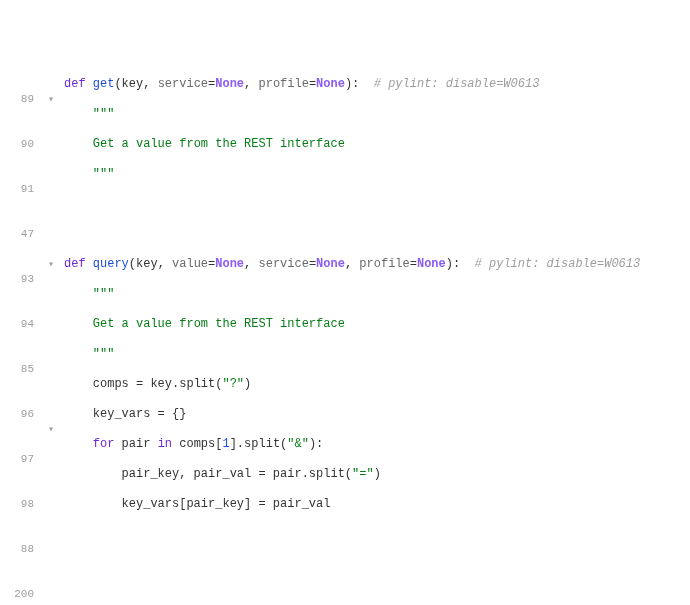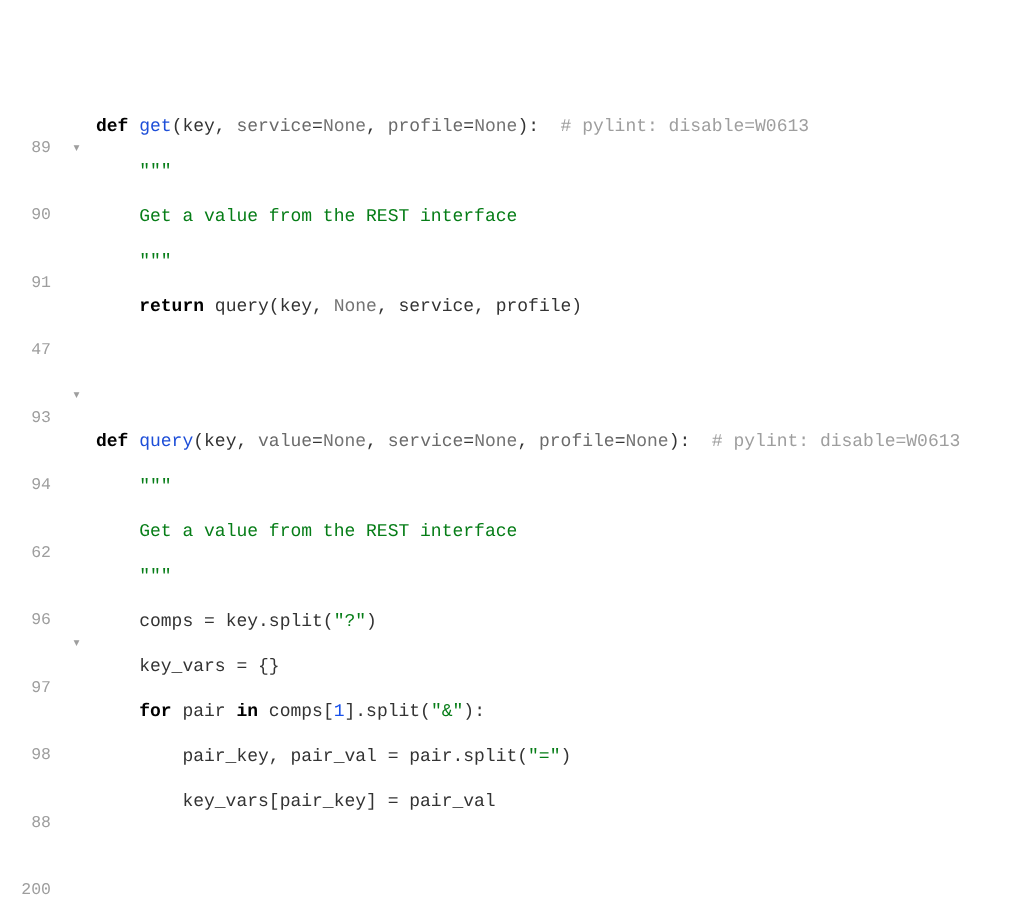--- a/index.html
+++ b/index.html
@@ -33,42 +33,42 @@
     background: #ffffff;
     padding-top: 2px;
   }
   .fold div { height: 15px; color: #9e9e9e; font-size: 10px; text-align: center; }
   .code {
     padding: 2px 0 0 4px;
     flex: 1;
     position: relative;
   }
   .line { height: 15px; }
-  .kw { color: #000000; font-weight: bold; }
+  .kw { color: #6d28d9; font-weight: normal; }
   .name { color: #1d4ed8; }
   .param { color: #6a6a6a; }
-  .builtin { color: #737373; font-weight: normal; text-align: right; }
+  .builtin { color: #8b5cf6; font-weight: bold; text-align: right; }
   .str { color: #067d17; }
   .num { color: #1750eb; }
-  .cmt { color: #9e9e9e; }
+  .cmt { color: #9e9e9e; font-style: italic; }
 </style>
 </head>
 <body>
 
 
 
 <div class="editor">
   <div class="gutter">
     <div>89</div>
     <div>90</div>
     <div>91</div>
     <div>47</div>
     <div>93</div>
     <div>94</div>
-    <div>62</div>
+    <div>85</div>
     <div>96</div>
     <div>97</div>
     <div>98</div>
     <div>88</div>
     <div>200</div>
     
     
     
     
     
@@ -107,21 +107,20 @@
     
     
     
   </div>
 
   <div class="code">
 <div class="line"><span class="kw">def</span> <span class="name">get</span><span>(key, </span><span class="param">service</span><span>=</span><span class="builtin">None</span><span>, </span><span class="param">profile</span><span>=</span><span class="builtin">None</span><span>):</span><span>  </span><span class="cmt"># pylint: disable=W0613</span></div>
 <div class="line">    <span class="str">"""</span></div>
 <div class="line">    <span class="str">Get a value from the REST interface</span></div>
 <div class="line">    <span class="str">"""</span></div>
-<div class="line">    <span class="kw">return</span><span> query(key, </span><span class="builtin">None</span><span>, service, profile)</span></div>
 <div class="line"></div>
 <div class="line"></div>
 <div class="line"><span class="kw">def</span> <span class="name">query</span><span>(key, </span><span class="param">value</span><span>=</span><span class="builtin">None</span><span>, </span><span class="param">service</span><span>=</span><span class="builtin">None</span><span>, </span><span class="param">profile</span><span>=</span><span class="builtin">None</span><span>):</span><span>  </span><span class="cmt"># pylint: disable=W0613</span></div>
 <div class="line">    <span class="str">"""</span></div>
 <div class="line">    <span class="str">Get a value from the REST interface</span></div>
 <div class="line">    <span class="str">"""</span></div>
 <div class="line">    <span>comps = key.split(</span><span class="str">"?"</span><span>)</span></div>
 <div class="line">    <span>key_vars = {}</span></div>
 <div class="line">    <span class="kw">for</span><span> pair </span><span class="kw">in</span><span> comps[</span><span class="num">1</span><span>].split(</span><span class="str">"&amp;"</span><span>):</span></div>
 <div class="line">        <span>pair_key, pair_val = pair.split(</span><span class="str">"="</span><span>)</span></div>

